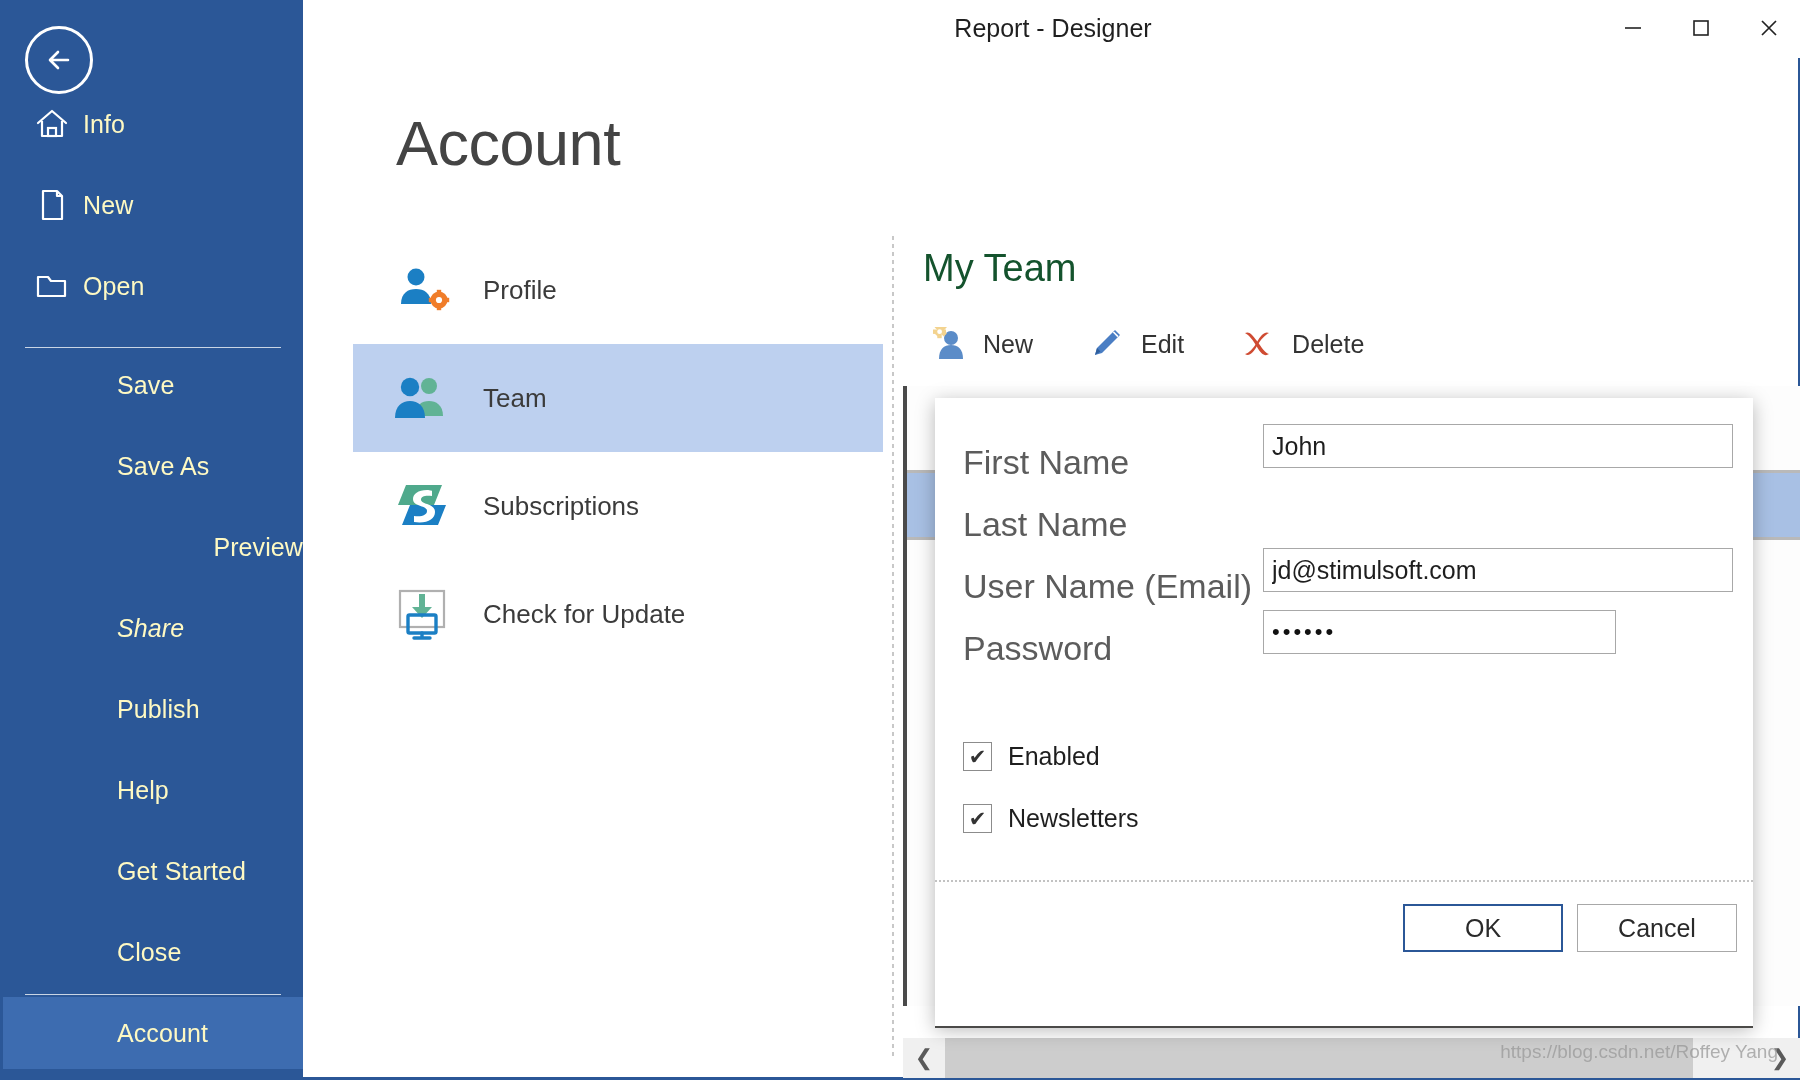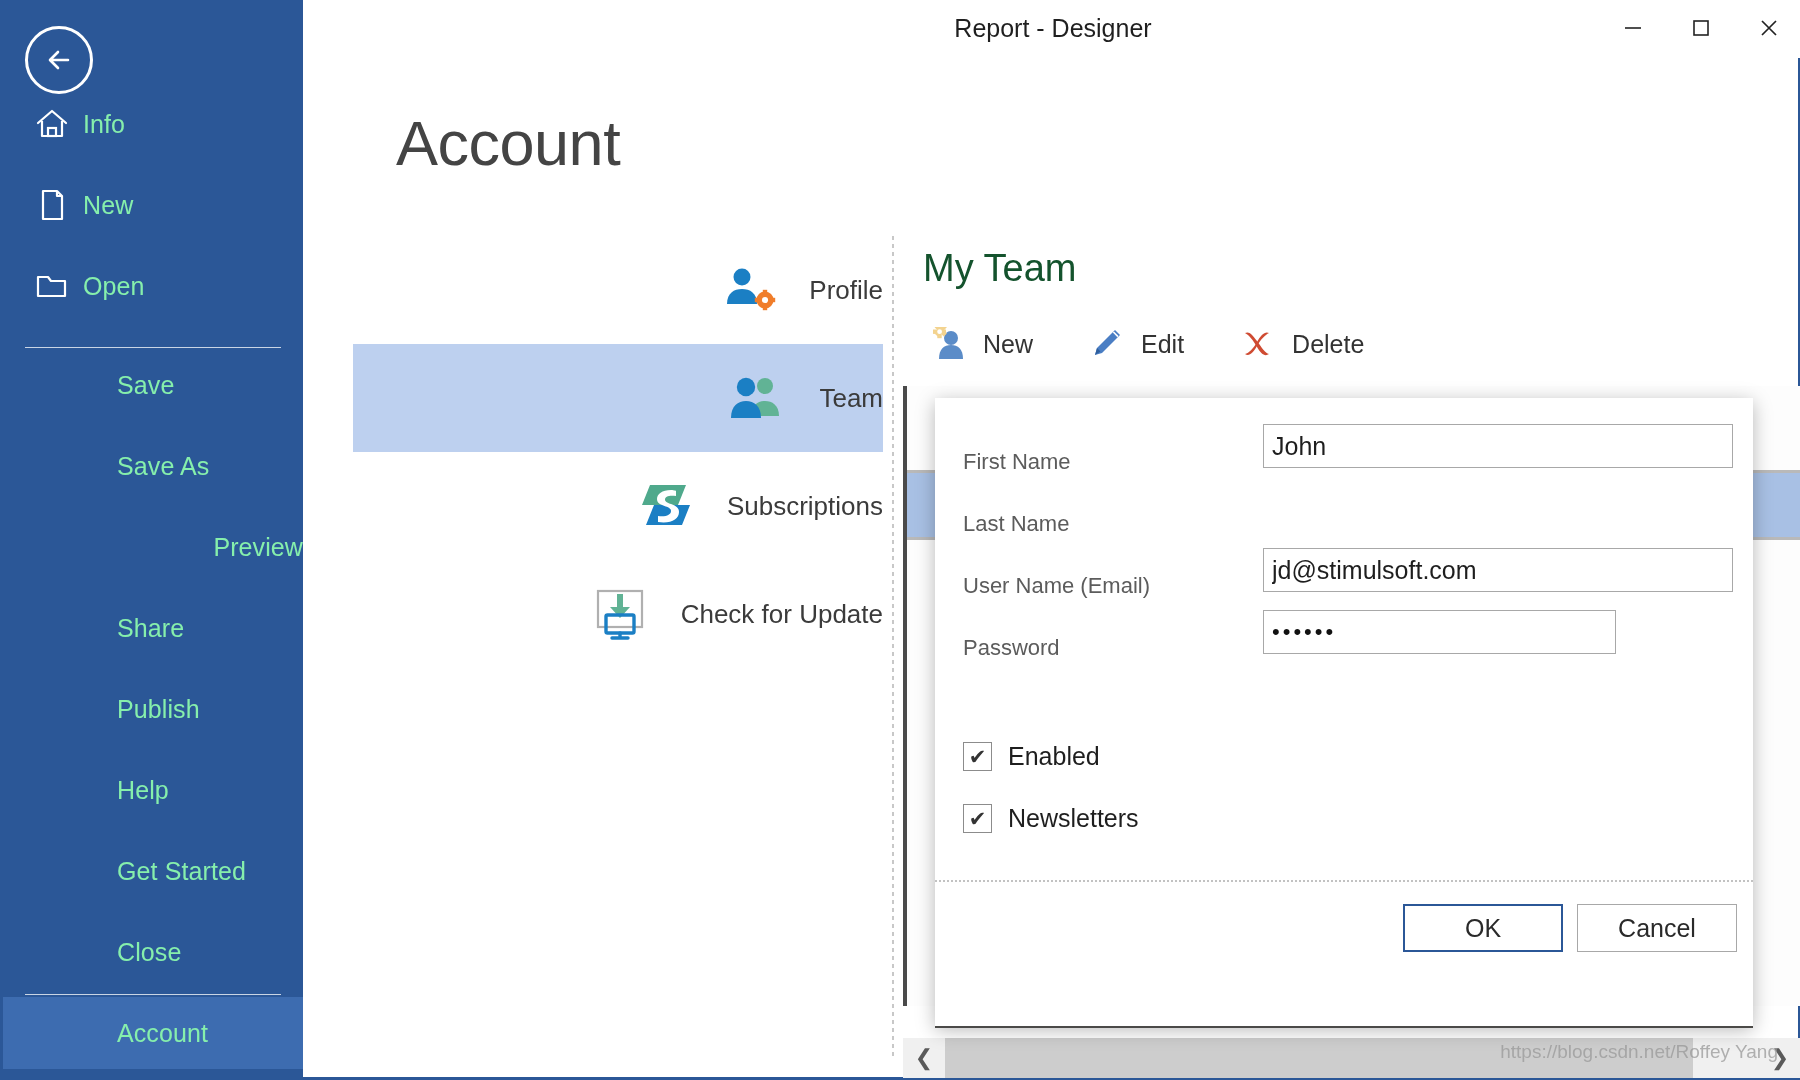--- a/index.html
+++ b/index.html
@@ -41,21 +41,21 @@
     display: flex; align-items: center;
     cursor: pointer;
     color: #ffffff;
   }
   .sb-item .sb-icon {
     width: 62px; margin-left: 18px;
     display: flex; align-items: center; justify-content: center;
   }
   .sb-item .sb-label {
     font-size: 25px;
-    color: #86efac;
+    color: #fef9c3;
     letter-spacing: 0.1px;
   }
   .sb-item.no-icon .sb-label { margin-left: 114px; }
   .sb-item.selected { background: #3d6cb0; }
   .sb-sep {
     position: absolute; left: 22px; width: 256px;
     height: 1px; background: #ffffff; opacity: 0.75;
   }
 
   
@@ -96,21 +96,20 @@
   #catlist {
     position: absolute;
     left: 350px; top: 236px;
     width: 530px;
   }
   .cat-item {
     position: relative;
     width: 530px; height: 108px;
     display: flex; align-items: center;
     cursor: pointer;
-    justify-content: flex-end;
   }
   .cat-item.selected { background: #bdd0ef; }
   .cat-icon {
     width: 74px; margin-left: 32px;
     display: flex; align-items: center; justify-content: center;
   }
   .cat-label {
     margin-left: 24px;
     font-size: 26px;
     color: #3b3b3b;
@@ -250,21 +249,21 @@
     background: #ffffff;
   }
   .field-row {
     position: absolute;
     left: 0; width: 818px; height: 68px;
     display: flex; align-items: center;
   }
   .field-label {
     width: 300px;
     margin-left: 28px;
-    font-size: 22px;
+    font-size: 34px;
     color: #5c5c5c;
     margin-top: 32px;
   }
   .field-input {
     height: 44px;
     border: 1px solid #a8a8a8;
     background: #ffffff;
     font-size: 25px;
     color: #1e1e1e;
     padding: 0 8px;
@@ -390,21 +389,21 @@
 
     <div class="sb-item no-icon" style="top:356px;">
       <span class="sb-label">Save</span>
     </div>
     <div class="sb-item no-icon" style="top:437px;">
       <span class="sb-label">Save As</span>
     </div>
     <div class="sb-item no-icon" style="top:518px;justify-content:flex-end;">
       <span class="sb-label">Preview</span>
     </div>
-    <div class="sb-item no-icon" style="top:599px;">
+    <div class="sb-item no-icon" style="top:599px;font-style:italic;">
       <span class="sb-label">Share</span>
     </div>
     <div class="sb-item no-icon" style="top:680px;">
       <span class="sb-label">Publish</span>
     </div>
     <div class="sb-item no-icon" style="top:761px;">
       <span class="sb-label">Help</span>
     </div>
     <div class="sb-item no-icon" style="top:842px;">
       <span class="sb-label">Get Started</span>

